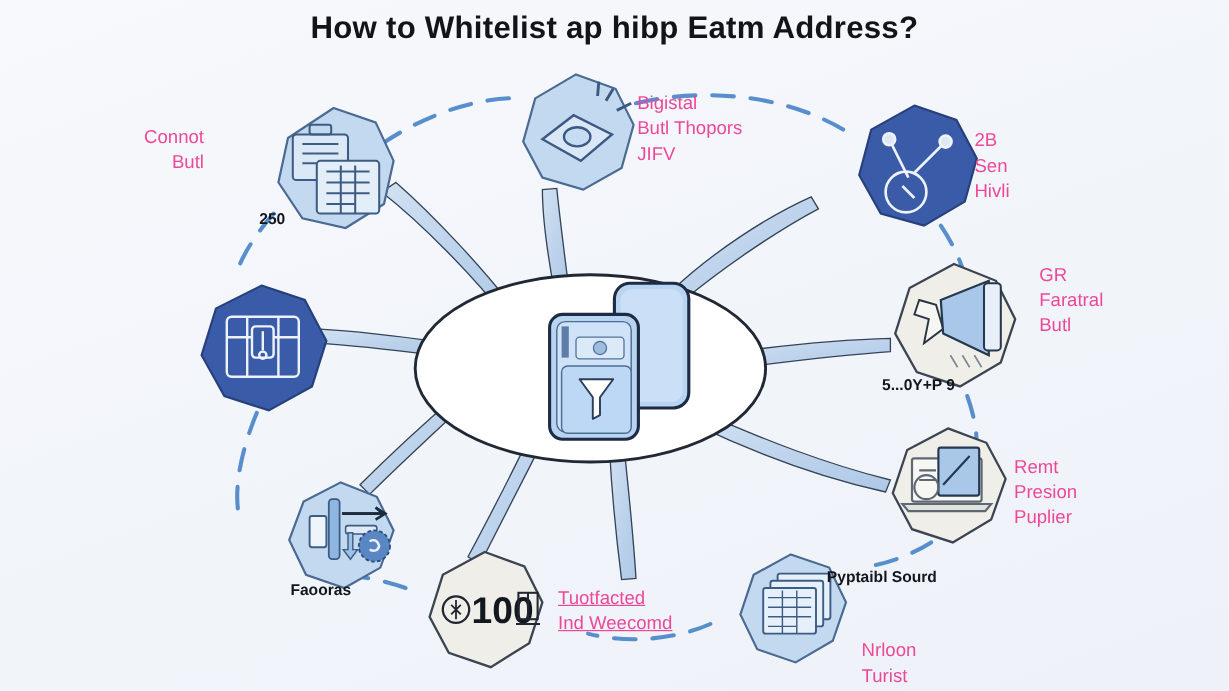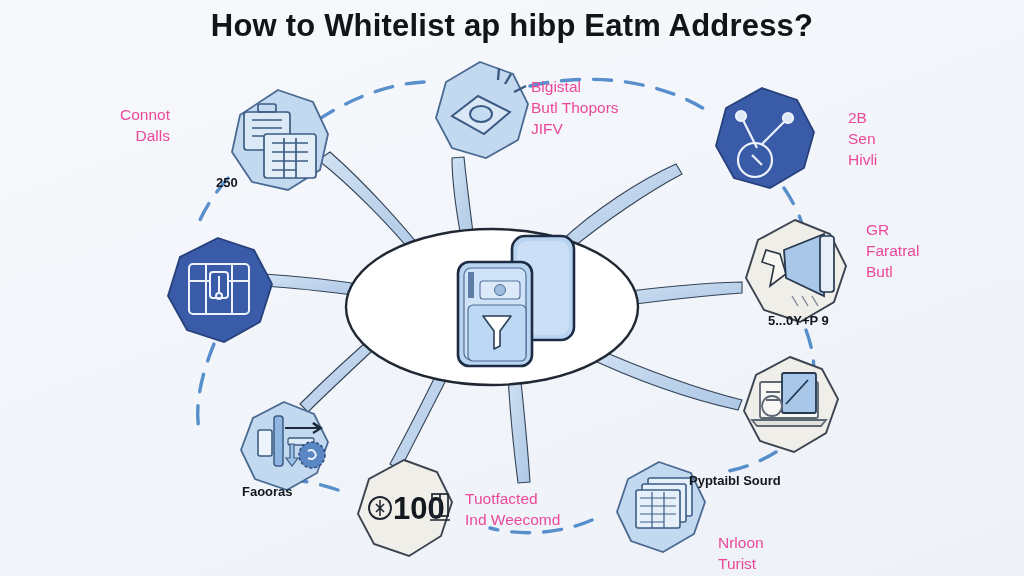--- a/index.html
+++ b/index.html
@@ -7,21 +7,21 @@
     width:1024px;height:576px;overflow:hidden;
     font-family:"Liberation Sans", sans-serif;
     background:linear-gradient(160deg,#f7f9fc 0%,#f2f5fa 45%,#eef2f8 100%);
     position:relative;
   }
   #stage{position:absolute;inset:0;}
   svg.layer{position:absolute;left:0;top:0;width:1024px;height:576px;}
 
   .title{
     position:absolute;left:0;top:8px;width:1024px;text-align:center;
-    font-size:31px;font-weight:bold;color:#121418;letter-spacing:.2px;
+    font-size:26px;font-weight:bold;color:#121418;letter-spacing:.2px;
     white-space:nowrap;
   }
 
   .lbl{position:absolute;color:#ec4899;font-size:15.5px;line-height:21px;white-space:pre;}
   .lbl.r{text-align:right;}
   .numlbl{position:absolute;font-weight:bold;font-size:13px;color:#12161c;}
 </style>
 </head>
 <body>
 
@@ -178,44 +178,47 @@
         <rect x="210" y="272" width="18" height="26" rx="3" fill="#3a5ba8"></rect>
         <path d="M219,276 v16"></path>
         <circle cx="219" cy="296" r="3"></circle>
       </g>
     </g>
   </svg>
 
   <div class="title">How to Whitelist ap hibp Eatm Address?</div>
 
   <div class="lbl r" style="left: 60px; top: 104px; width: 110px; white-space: pre;">Connot
-Dalls</div>
+Butl</div>
 
   <div class="lbl" style="left: 531px; top: 76px; width: 170px; white-space: pre;">Bigistal
 Butl Thopors
 JIFV</div>
 
-  <div class="lbl" style="left: 848px; top: 107px; width: 110px; white-space: pre;">2B
+  <div class="lbl" style="left: 812px; top: 107px; width: 110px; white-space: pre;">2B
 Sen
 Hivli</div>
 
   <div class="lbl" style="left: 866px; top: 219px; width: 130px; white-space: pre;">GR
 Faratral
 Butl</div>
 
+  <div class="lbl" style="left: 845px; top: 379px; width: 130px; white-space: pre;">Remt
+Presion
+Puplier</div>
 
   <div class="lbl" style="left: 718px; top: 489px; width: 120px; white-space: pre; margin-top: 43px;">Nrloon
 Turist</div>
 
-  <div class="lbl" style="left: 465px; top: 488px; width: 180px; white-space: pre;">Tuotfacted
+  <div class="lbl" style="left: 465px; top: 488px; width: 180px; white-space: pre; text-decoration: underline;">Tuotfacted
 Ind Weecomd</div>
 
 
 
   <div class="numlbl" style="left:216px;top:175px;">250</div>
 
   <div class="numlbl" style="left:242px;top:484px;">Faooras</div>
 
   <div class="numlbl" style="left:689px;top:453px;margin-top:20px;">Pyptaibl Sourd</div>
 
-  <div class="numlbl" style="left:768px;top:313px;">5...0Y+P 9</div>
+  <div class="numlbl" style="left:735px;top:313px;">5...0Y+P 9</div>
 
 </div>
 
 </body></html>

